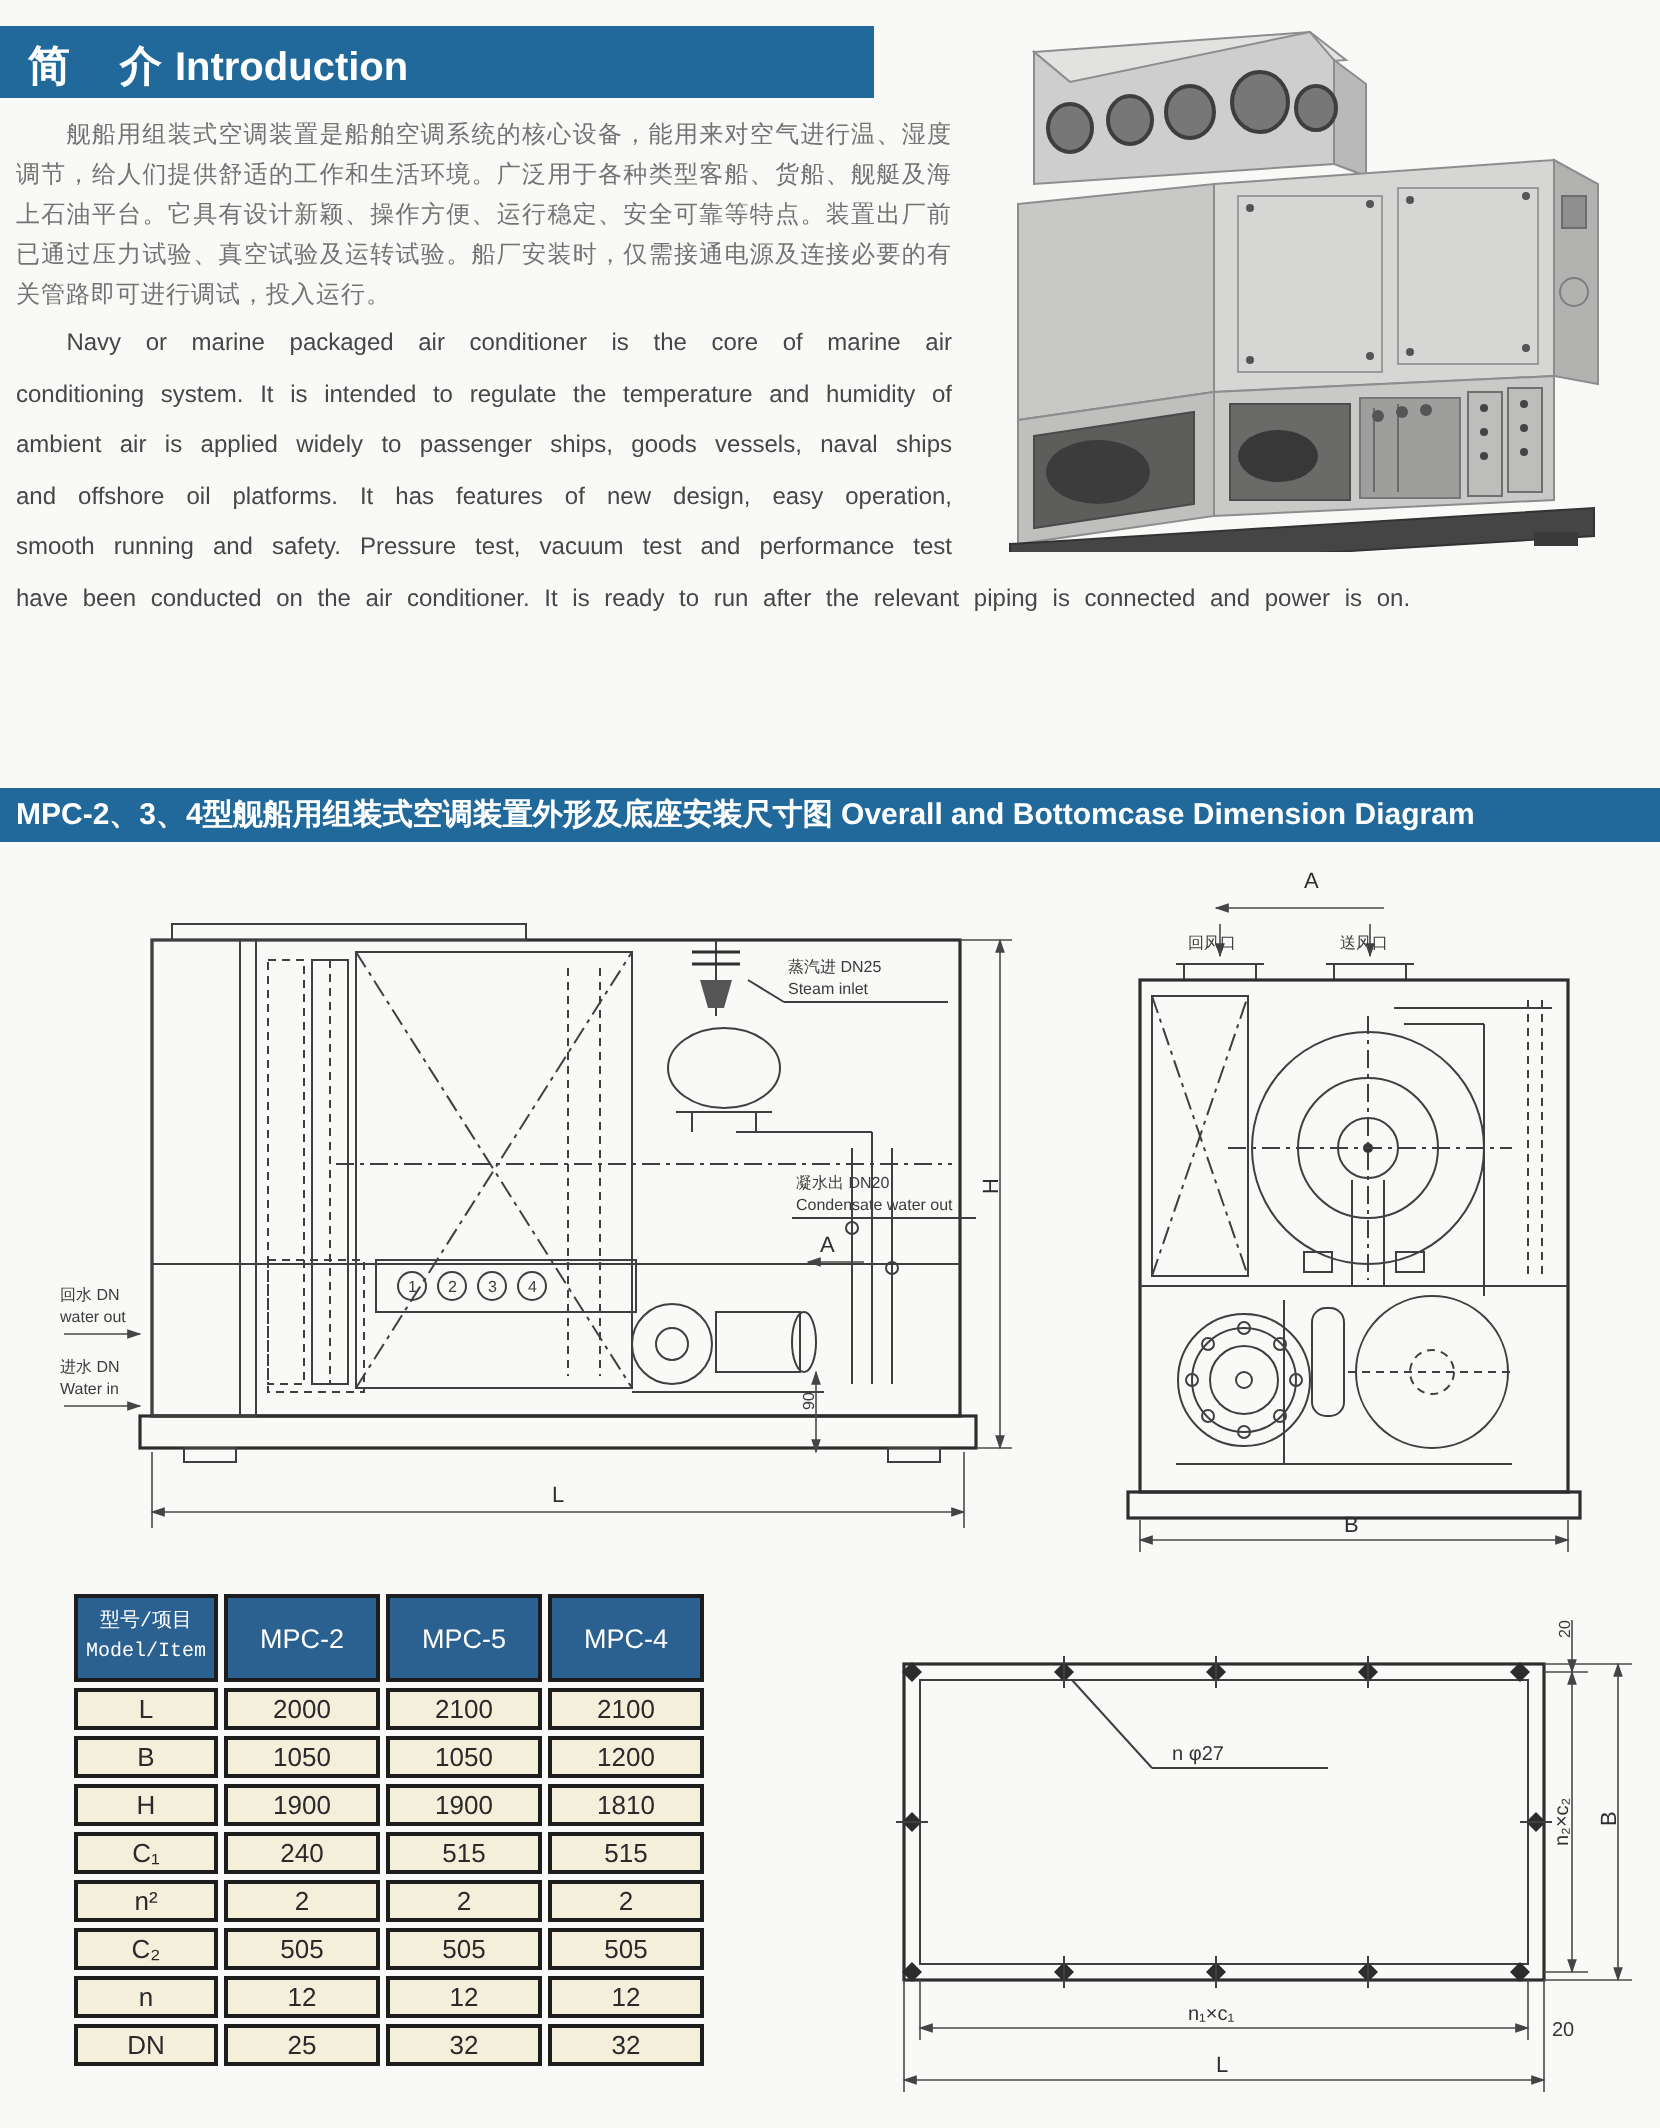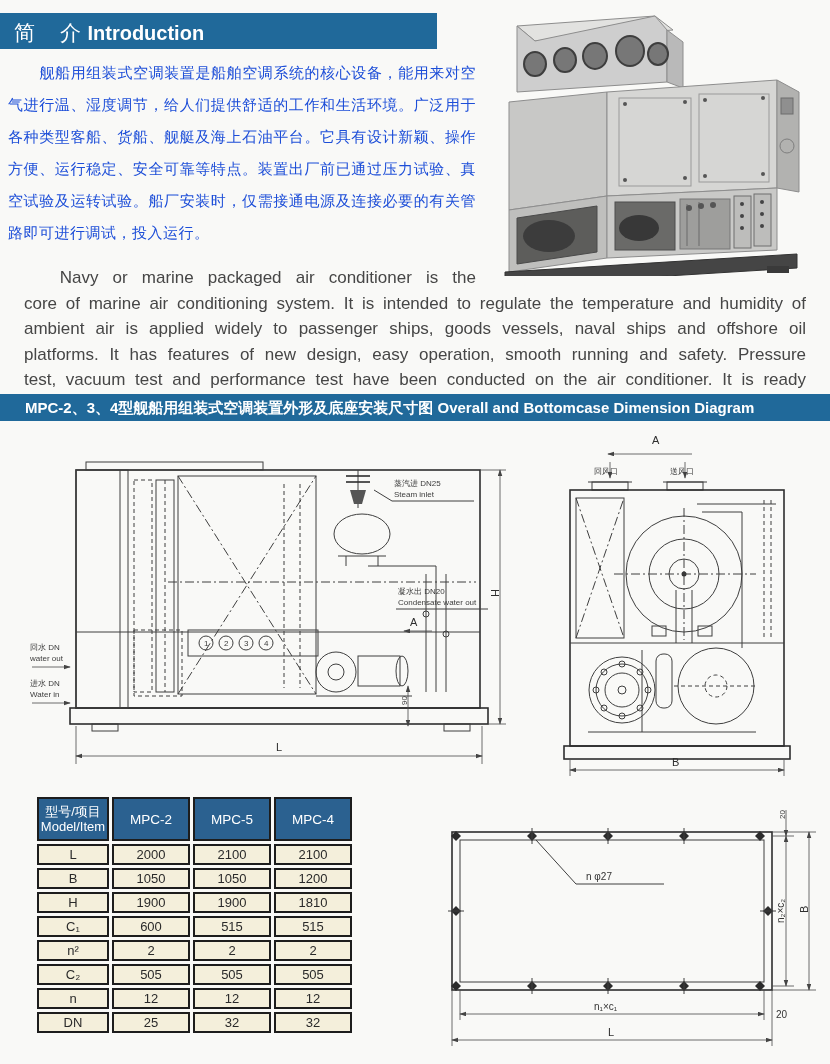--- a/index.html
+++ b/index.html
@@ -1,45 +1,45 @@
 <!DOCTYPE html>
 <html><head>
 <meta charset="utf-8">
 <style>
   html,body{margin:0;padding:0;}
   body{background:#e8e8e6;font-family:"Liberation Sans",sans-serif;}
   .page{position:relative;width:830px;height:1064px;background:#f9f9f7;margin:0 auto;overflow:hidden;}
 
   .hdr{position:absolute;background:#20699a;color:#fff;box-sizing:border-box;}
   .hdr1{top:13px;left:0;width:437px;height:36px;padding:6px 0 0 14px;}
-  .hdr1 .t-zh{font-size:21px;font-weight:normal;letter-spacing:2px;}
+  .hdr1 .t-zh{font-size:21px;font-weight:bold;letter-spacing:2px;}
   .hdr1 .t-en{font-size:20px;font-weight:bold;}
-  .hdr2{top:394px;left:0;width:830px;height:27px;font-size:15px;font-weight:bold;line-height:27px;padding-left:25px;white-space:nowrap;}
+  .hdr2{top:394px;left:0;width:830px;height:27px;font-size:15px;font-weight:bold;line-height:27px;padding-left:8px;white-space:nowrap;}
 
   .intro-body{position:absolute;top:57px;left:8px;width:814px;}
   .img-spacer{float:right;width:346px;height:224px;}
-  p.zh{font-size:15px;line-height:32px;color:#1d4ed8;text-align:justify;text-indent:2.1em;margin:0 0 2px 0;letter-spacing:0.5px;}
-  p.en{font-size:17px;line-height:25.5px;color:#464646;text-align:justify;text-indent:2.1em;word-spacing:4px;margin:16px;}
+  p.zh{font-size:12px;line-height:20px;color:#737373;text-align:justify;text-indent:2.1em;margin:0 0 2px 0;letter-spacing:0.5px;}
+  p.en{font-size:12px;line-height:25.5px;color:#464646;text-align:justify;text-indent:2.1em;word-spacing:4px;margin:0;}
 
   .drawing{position:absolute;}
   svg{display:block;}
   svg text{font-family:"Liberation Sans",sans-serif;fill:#333;}
   .ln{stroke:#3f3f3f;stroke-width:1;fill:none;}
   .lnb{stroke:#2e2e2e;stroke-width:1.6;fill:none;}
   .dash{stroke-dasharray:4,3;}
   .dashdot{stroke-dasharray:9,3,2,3;}
   .dim{stroke:#4a4a4a;stroke-width:0.8;fill:none;}
   .tiny{font-size:8px;fill:#3c3c3c;}
   .small{font-size:10px;fill:#333;}
   .dimtxt{font-size:11px;fill:#2e2e2e;}
 
   .spec-table{position:absolute;left:34px;top:794px;border-collapse:separate;border-spacing:3px;}
   .spec-table th,.spec-table td{border:2px solid #1d1d1d;text-align:center;vertical-align:middle;padding:0;}
   .spec-table thead th{background:#2b6190;color:#fff;font-weight:normal;height:40px;font-size:13.5px;}
-  .spec-table thead th.c0{font-size:13px;line-height:15px;}
+  .spec-table thead th.c0{font-size:10px;line-height:15px;font-family:Liberation Mono, monospace;}
   .spec-table tbody th,.spec-table tbody td{background:#f4efdb;color:#2a2a2a;font-size:13px;font-weight:normal;height:17px;}
   .w0{width:68px;} .wm{width:74px;}
 </style>
 </head>
 <body>
 
 <div class="page">
 
   <div class="hdr hdr1">
     <span class="t-zh">简　介</span>
@@ -318,21 +318,21 @@
         <td>1200</td>
       </tr>
       <tr>
         <th class="w0">H</th>
         <td>1900</td>
         <td>1900</td>
         <td>1810</td>
       </tr>
       <tr>
         <th class="w0">C₁</th>
-        <td>600</td>
+        <td>240</td>
         <td>515</td>
         <td>515</td>
       </tr>
       <tr>
         <th class="w0">n²</th>
         <td>2</td>
         <td>2</td>
         <td>2</td>
       </tr>
       <tr>

